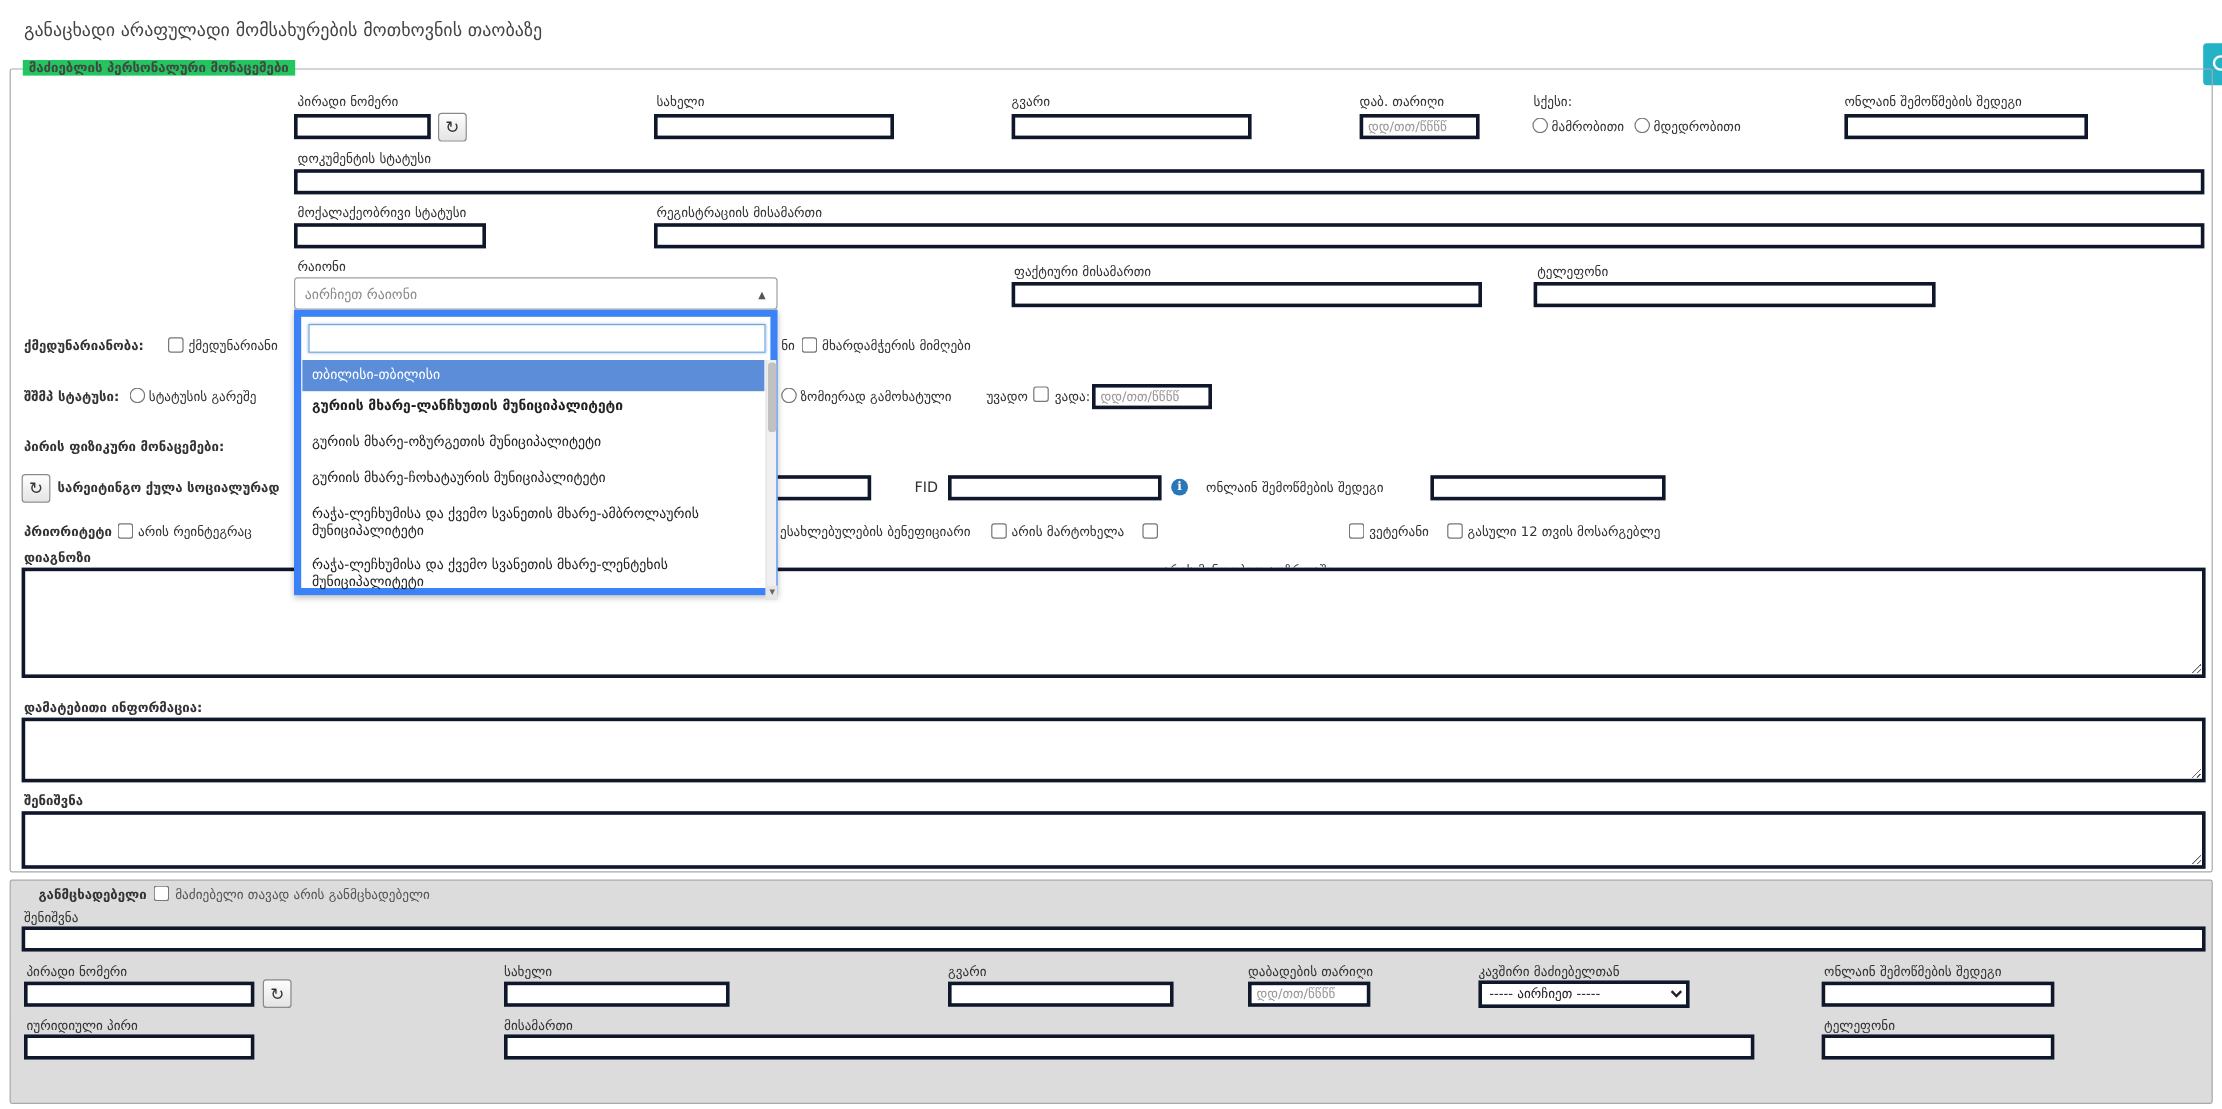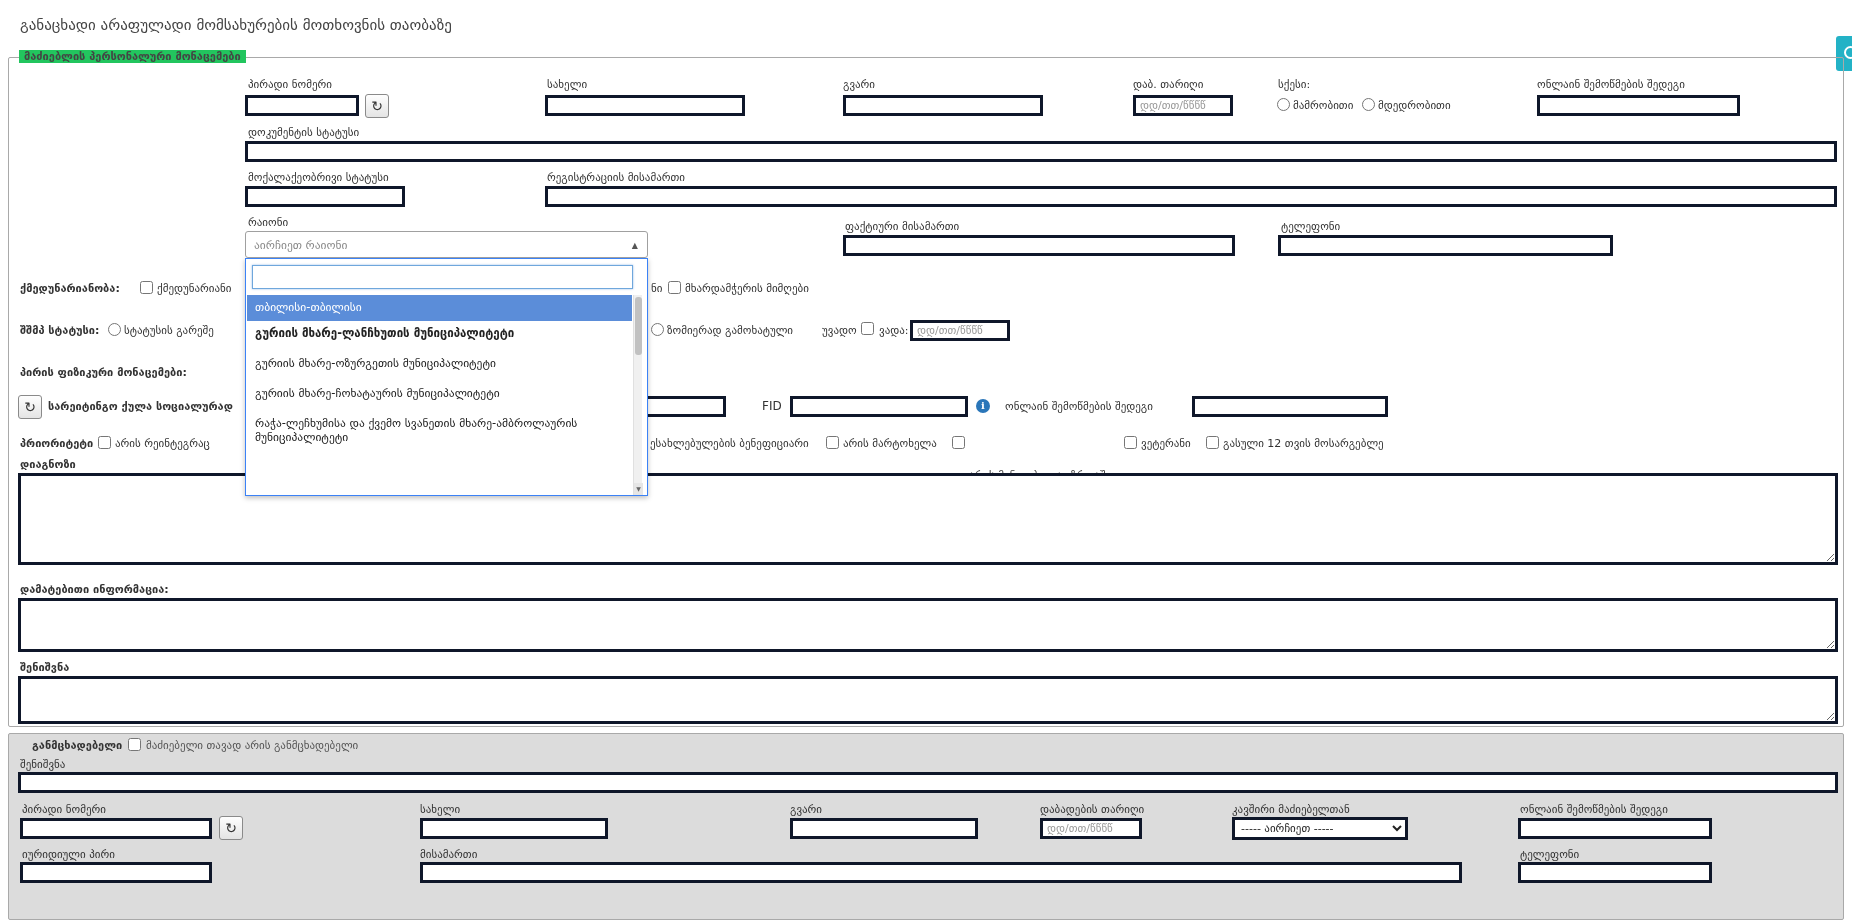--- a/index.html
+++ b/index.html
@@ -61,21 +61,21 @@
     height: 27px;
     font-size: 11.5px;
     color: #8a8a8a;
     padding: 6px 8px;
     cursor: pointer;
   }
   .s2-arrow { position: absolute; right: 9px; top: 9px; font-size: 8px; color: #555; }
   .s2-panel {
     position: absolute;
     background: #fff;
-    border: 1px solid #3b82f6;
+    border: 6px solid #3b82f6;
     box-shadow: 0 2px 5px rgba(0,0,0,0.25);
     z-index: 30;
   }
   .s2-search {
     position: absolute;
     border: 1px solid #6fa7dc;
     box-shadow: 0 0 2px rgba(80,140,220,0.6);
     height: 24px;
     font-size: 11.5px;
     padding: 2px 5px;
@@ -224,20 +224,21 @@
   <span>აირჩიეთ რაიონი</span>
   <span class="s2-arrow">▲</span>
 </div>
 <div class="s2-panel" style="left:245px; top:258px; width:403px; height:238px;">
   <input class="s2-search" style="left: 6px; top: 6px; width: 381px; position: absolute;" value="">
   <div class="s2-opt hl" style="left:1px; top:36px; width:385px; height:26px;">თბილისი-თბილისი</div>
   <div class="s2-opt" style="left:1px; top:62px; width:355px; height:30px;font-weight:bold;">გურიის მხარე-ლანჩხუთის მუნიციპალიტეტი</div>
   <div class="s2-opt" style="left:1px; top:92px; width:385px; height:30px;">გურიის მხარე-ოზურგეთის მუნიციპალიტეტი</div>
   <div class="s2-opt" style="left:1px; top:122px; width:385px; height:30px;">გურიის მხარე-ჩოხატაურის მუნიციპალიტეტი</div>
   <div class="s2-opt" style="left:1px; top:152px; width:385px; height:42px; white-space:normal;">რაჭა-ლეჩხუმისა და ქვემო სვანეთის მხარე-ამბროლაურის მუნიციპალიტეტი</div>
+  <div class="s2-opt" style="left:1px; top:194px; width:385px; height:42px; white-space:normal;">რაჭა-ლეჩხუმისა და ქვემო სვანეთის მხარე-ლენტეხის მუნიციპალიტეტი</div>
   <div class="sb-track" style="left:387px; top:36px; height:200px;">
     <div class="sb-thumb" style="top:2px; height:58px;"></div>
     <div class="sb-arrow" style="bottom:0;">▼</div>
   </div>
 </div>
 
 <div class="fieldset graybg" style="left:8px; top:733px; width:1836px; height:187px;"></div>
 
 <div class="lbl b" style="left:32px; top:739px;">განმცხადებელი</div>
 <input type="checkbox" class="cb" style="left: 128px; top: 738px;">

